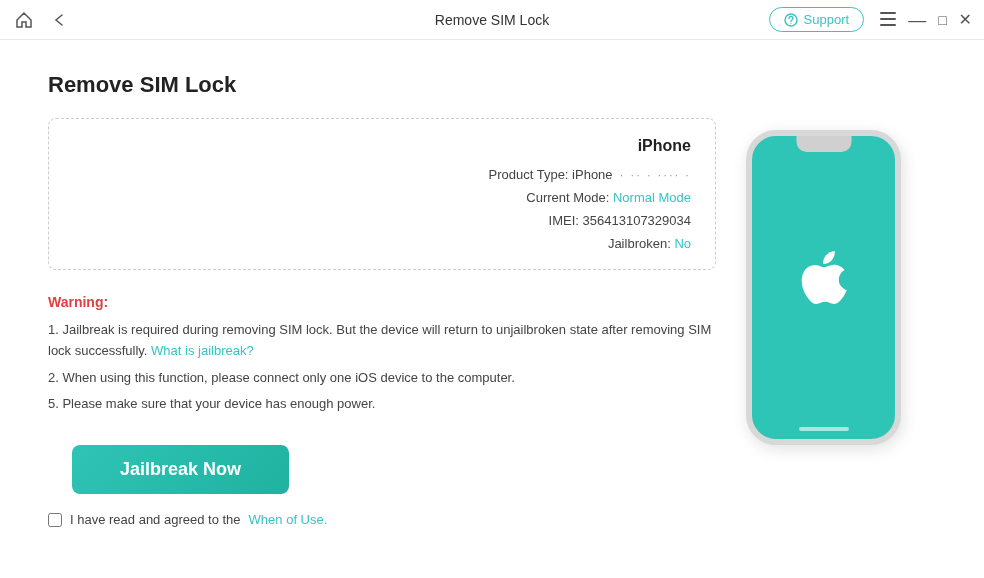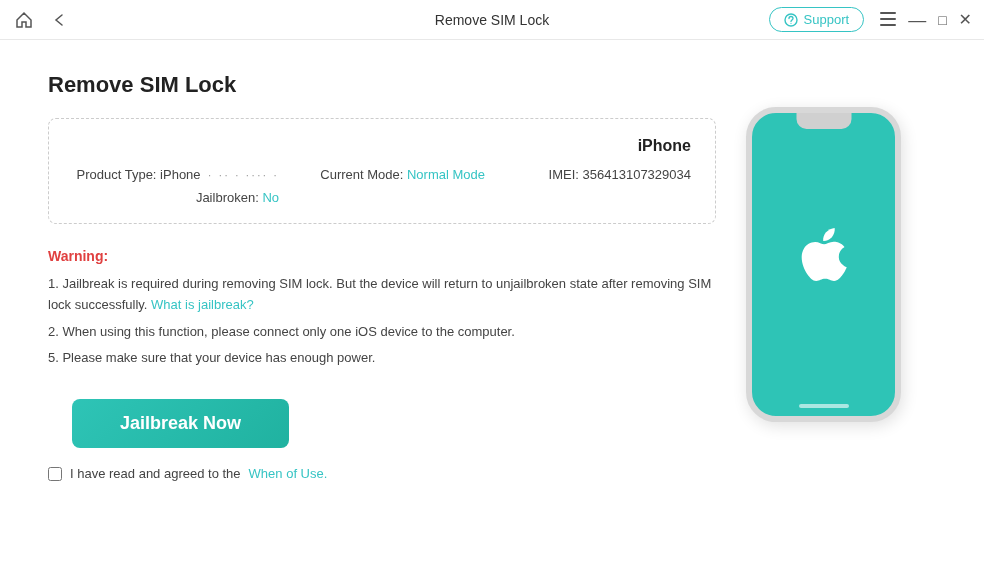--- a/index.html
+++ b/index.html
@@ -110,21 +110,21 @@
       text-align: right;
     }
     .device-name {
       font-size: 16px;
       font-weight: 600;
       color: #222;
       margin-bottom: 12px;
     }
     .device-info-grid {
       display: grid;
-      grid-template-columns: 1fr 1fr 1fr;
+      grid-template-columns: 1fr;
       gap: 8px 0;
     }
     .info-item {
       font-size: 13px;
       color: #444;
     }
     .info-label {
       color: #444;
     }
     .info-value-normal {

